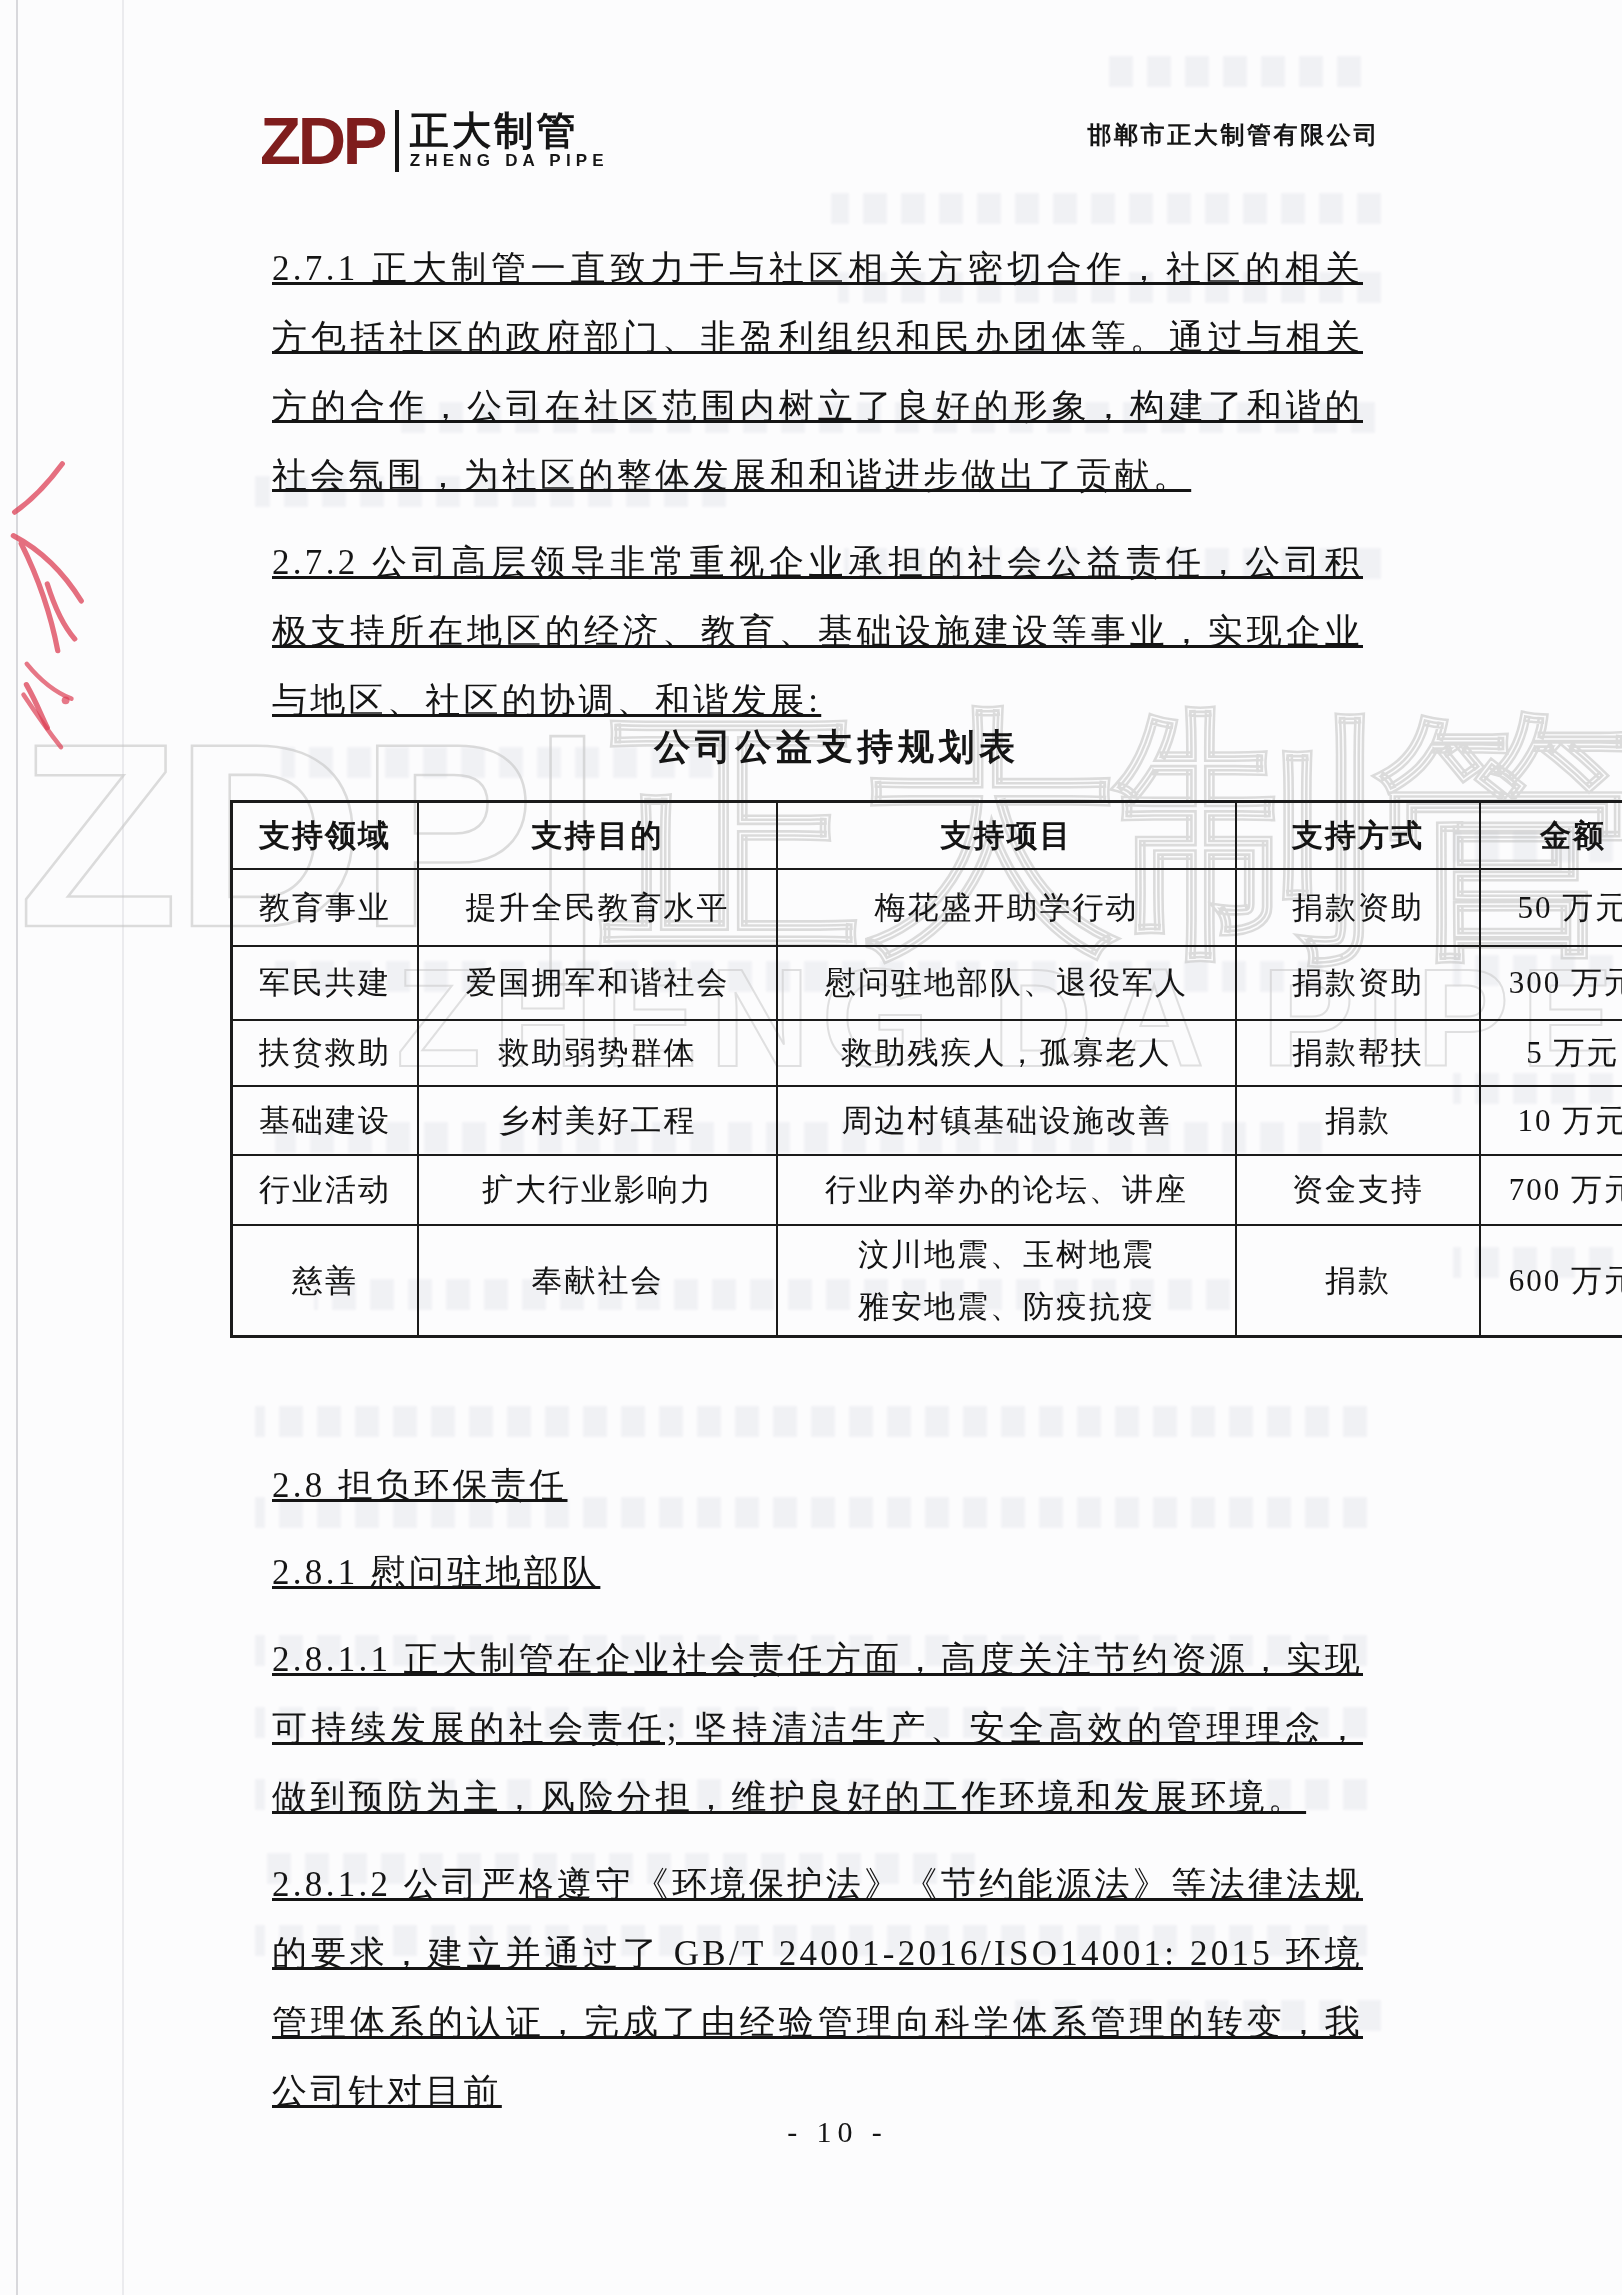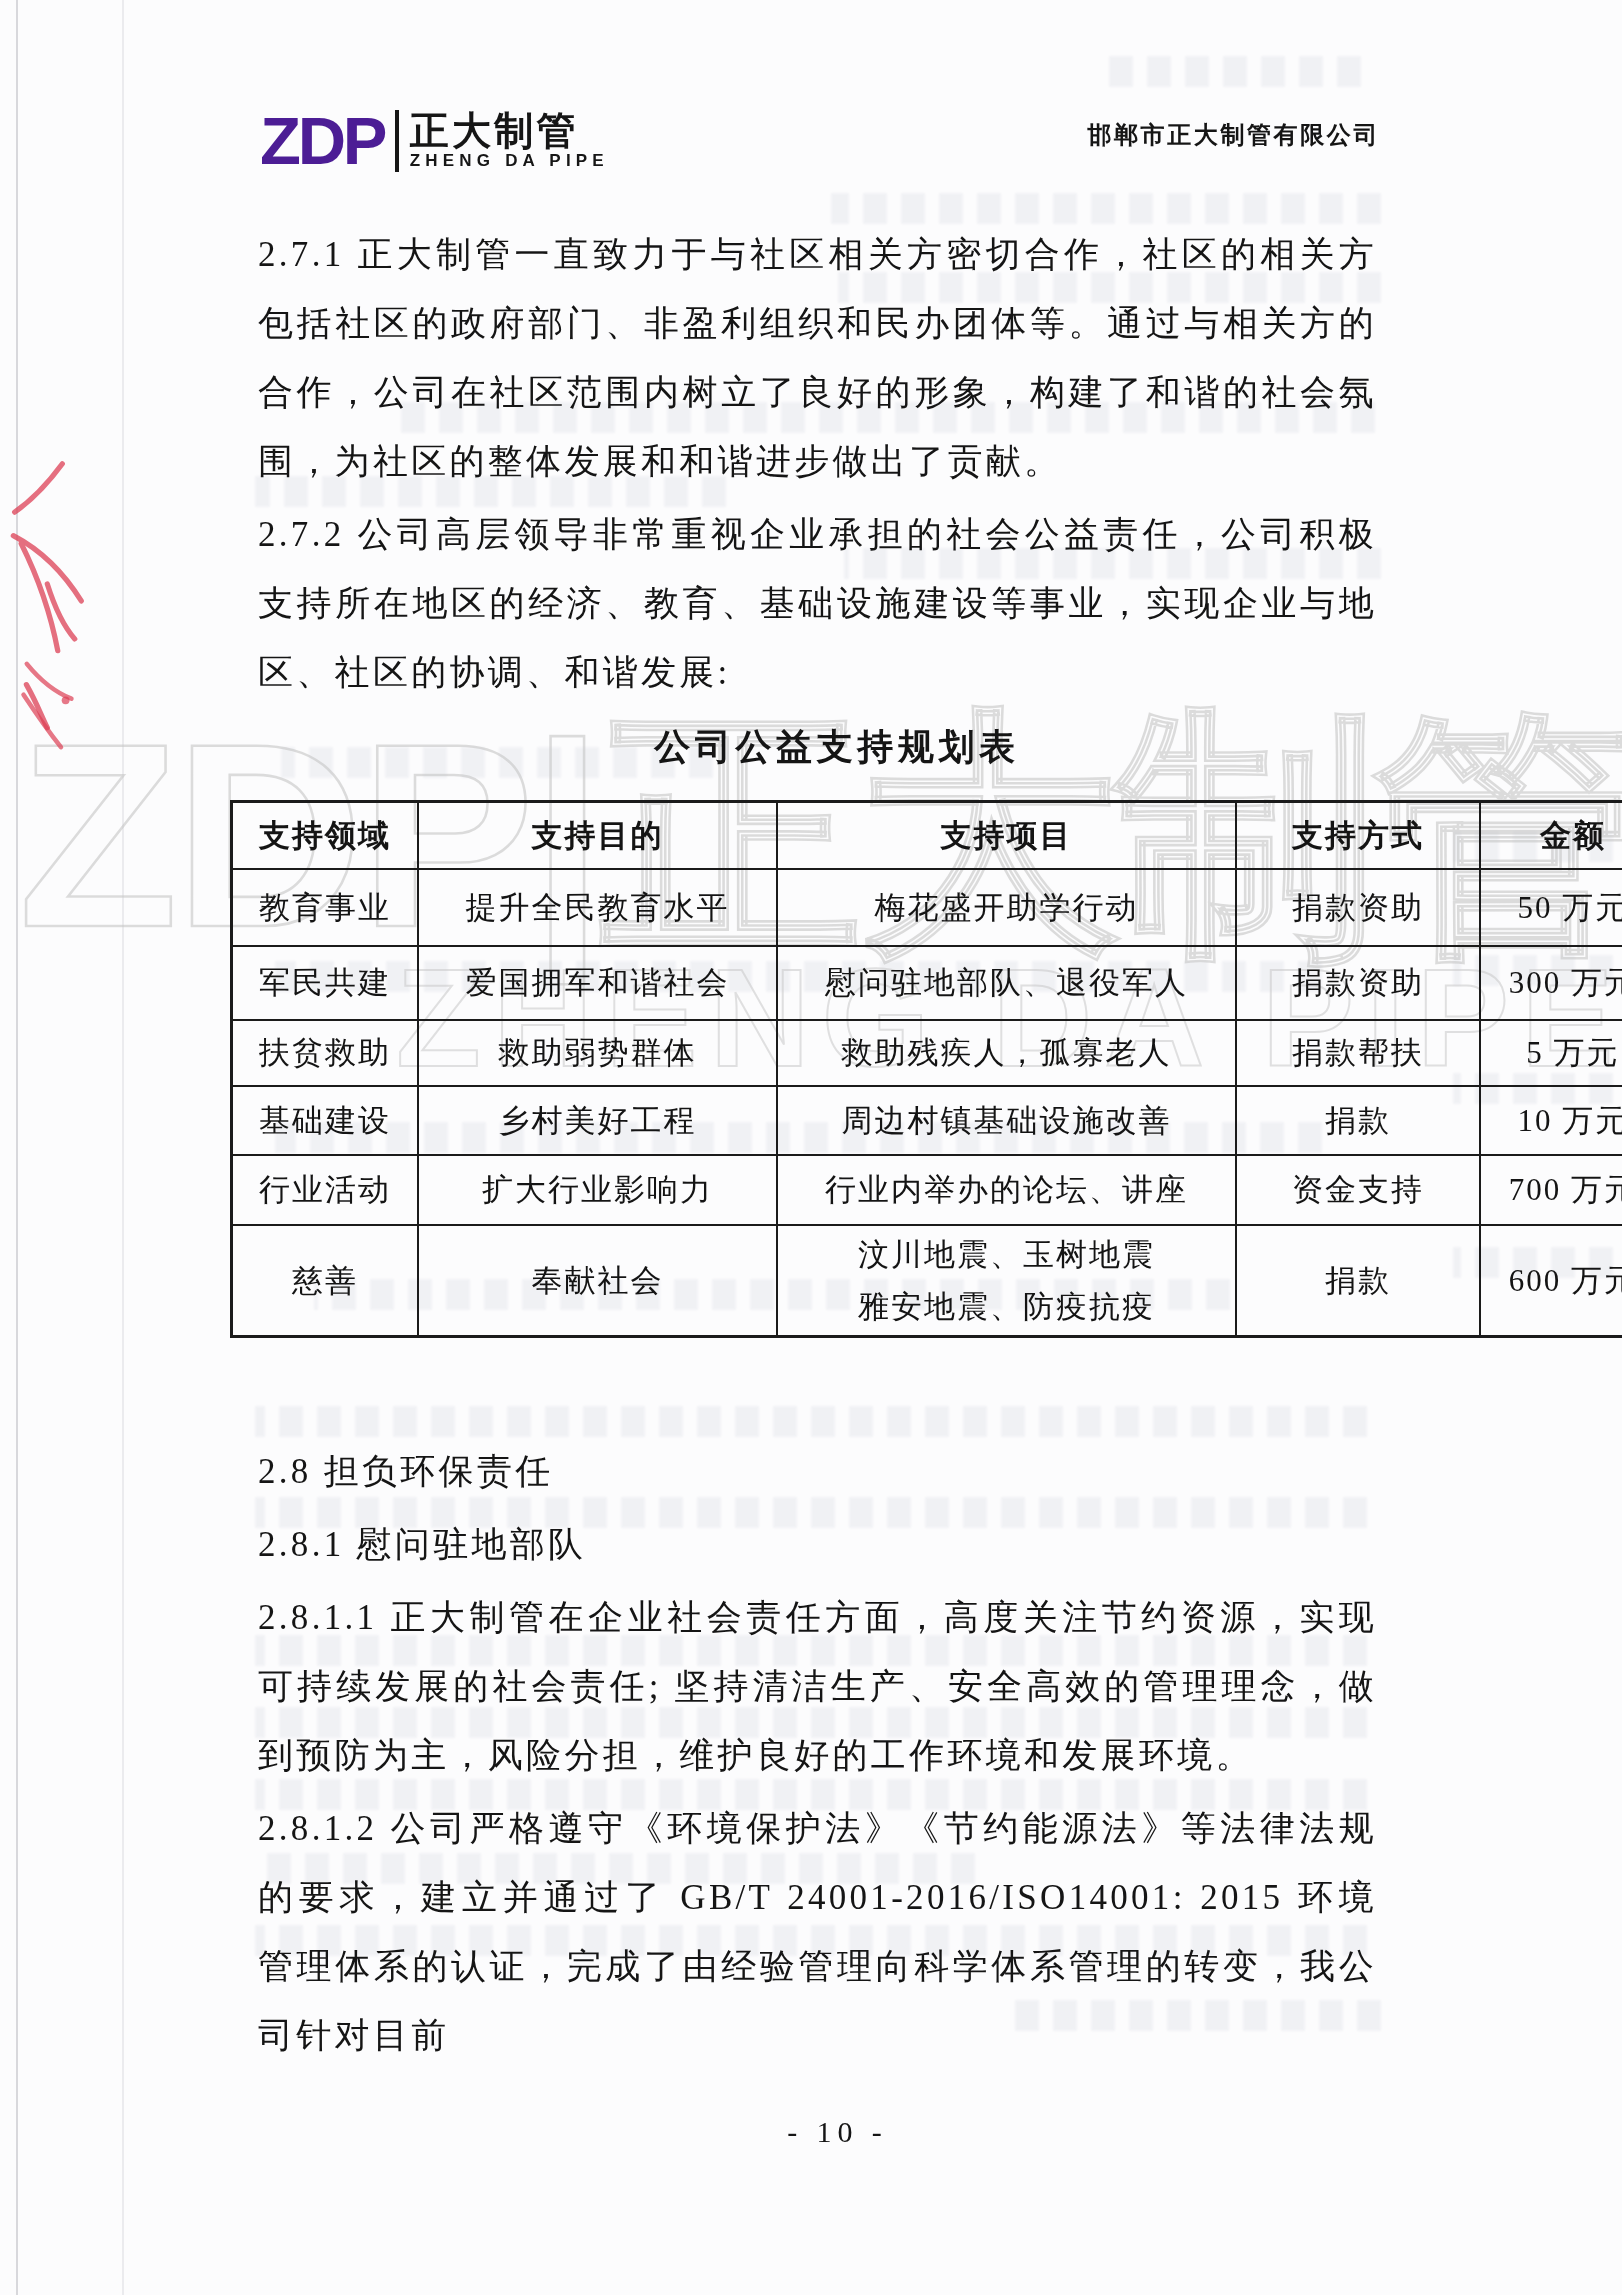--- a/index.html
+++ b/index.html
@@ -25,37 +25,37 @@
     color:transparent;-webkit-text-stroke:2.6px #c6c6c6;opacity:.6;line-height:1;
   }
   .wm1{left:18.3px;top:705px;font-size:262px;letter-spacing:-3.9px;}
   .wm2{left:396px;top:948px;font-size:139px;letter-spacing:11.8px;-webkit-text-stroke:2px #c9c9c9;opacity:.55;}
   
   .redmark{position:absolute;z-index:2;}
   
   .logo{position:absolute;left:260px;top:110px;display:flex;align-items:stretch;gap:10.5px;z-index:5;}
   .logo-abbr{
     font-family:"Liberation Sans","DejaVu Sans",sans-serif;
-    font-weight:900;font-size:67px;line-height:62px;letter-spacing:-3.3px;color:#4c1d95;
+    font-weight:900;font-size:67px;line-height:62px;letter-spacing:-3.3px;color:#7f1d1d;
   }
   .logo-divider{width:4.6px;background:#161616;}
   .logo-right{display:flex;flex-direction:column;justify-content:space-between;padding:1.3px 0;}
   .logo-cn{font-size:39px;font-weight:800;letter-spacing:3.3px;line-height:39px;color:#161616;}
   .logo-en{font-family:"Liberation Sans","DejaVu Sans",sans-serif;font-size:17px;font-weight:700;letter-spacing:5.2px;color:#161616;}
   .company-name{
     position:absolute;top:119px;right:243px;z-index:5;
     font-size:24px;font-weight:700;letter-spacing:2.6px;
   }
   
   .textblock{
     position:absolute;left:254px;width:1127px;z-index:5;
     font-size:35px;line-height:69px;letter-spacing:3.3px;
     text-align:justify;text-justify:inter-character;
   }
-  .textblock p{margin:4px;}
+  .textblock p{margin:18px;text-decoration:underline;}
   .tb1{top:216px;}
   .tb2{top:1433px;}
   
   .table-title{
     position:absolute;left:230px;top:723px;width:1214px;z-index:5;
     text-align:center;font-size:36px;font-weight:600;letter-spacing:4.6px;
   }
   table.support-table{
     position:absolute;left:230px;top:800px;width:1438px;z-index:5;
     border-collapse:collapse;table-layout:fixed;

